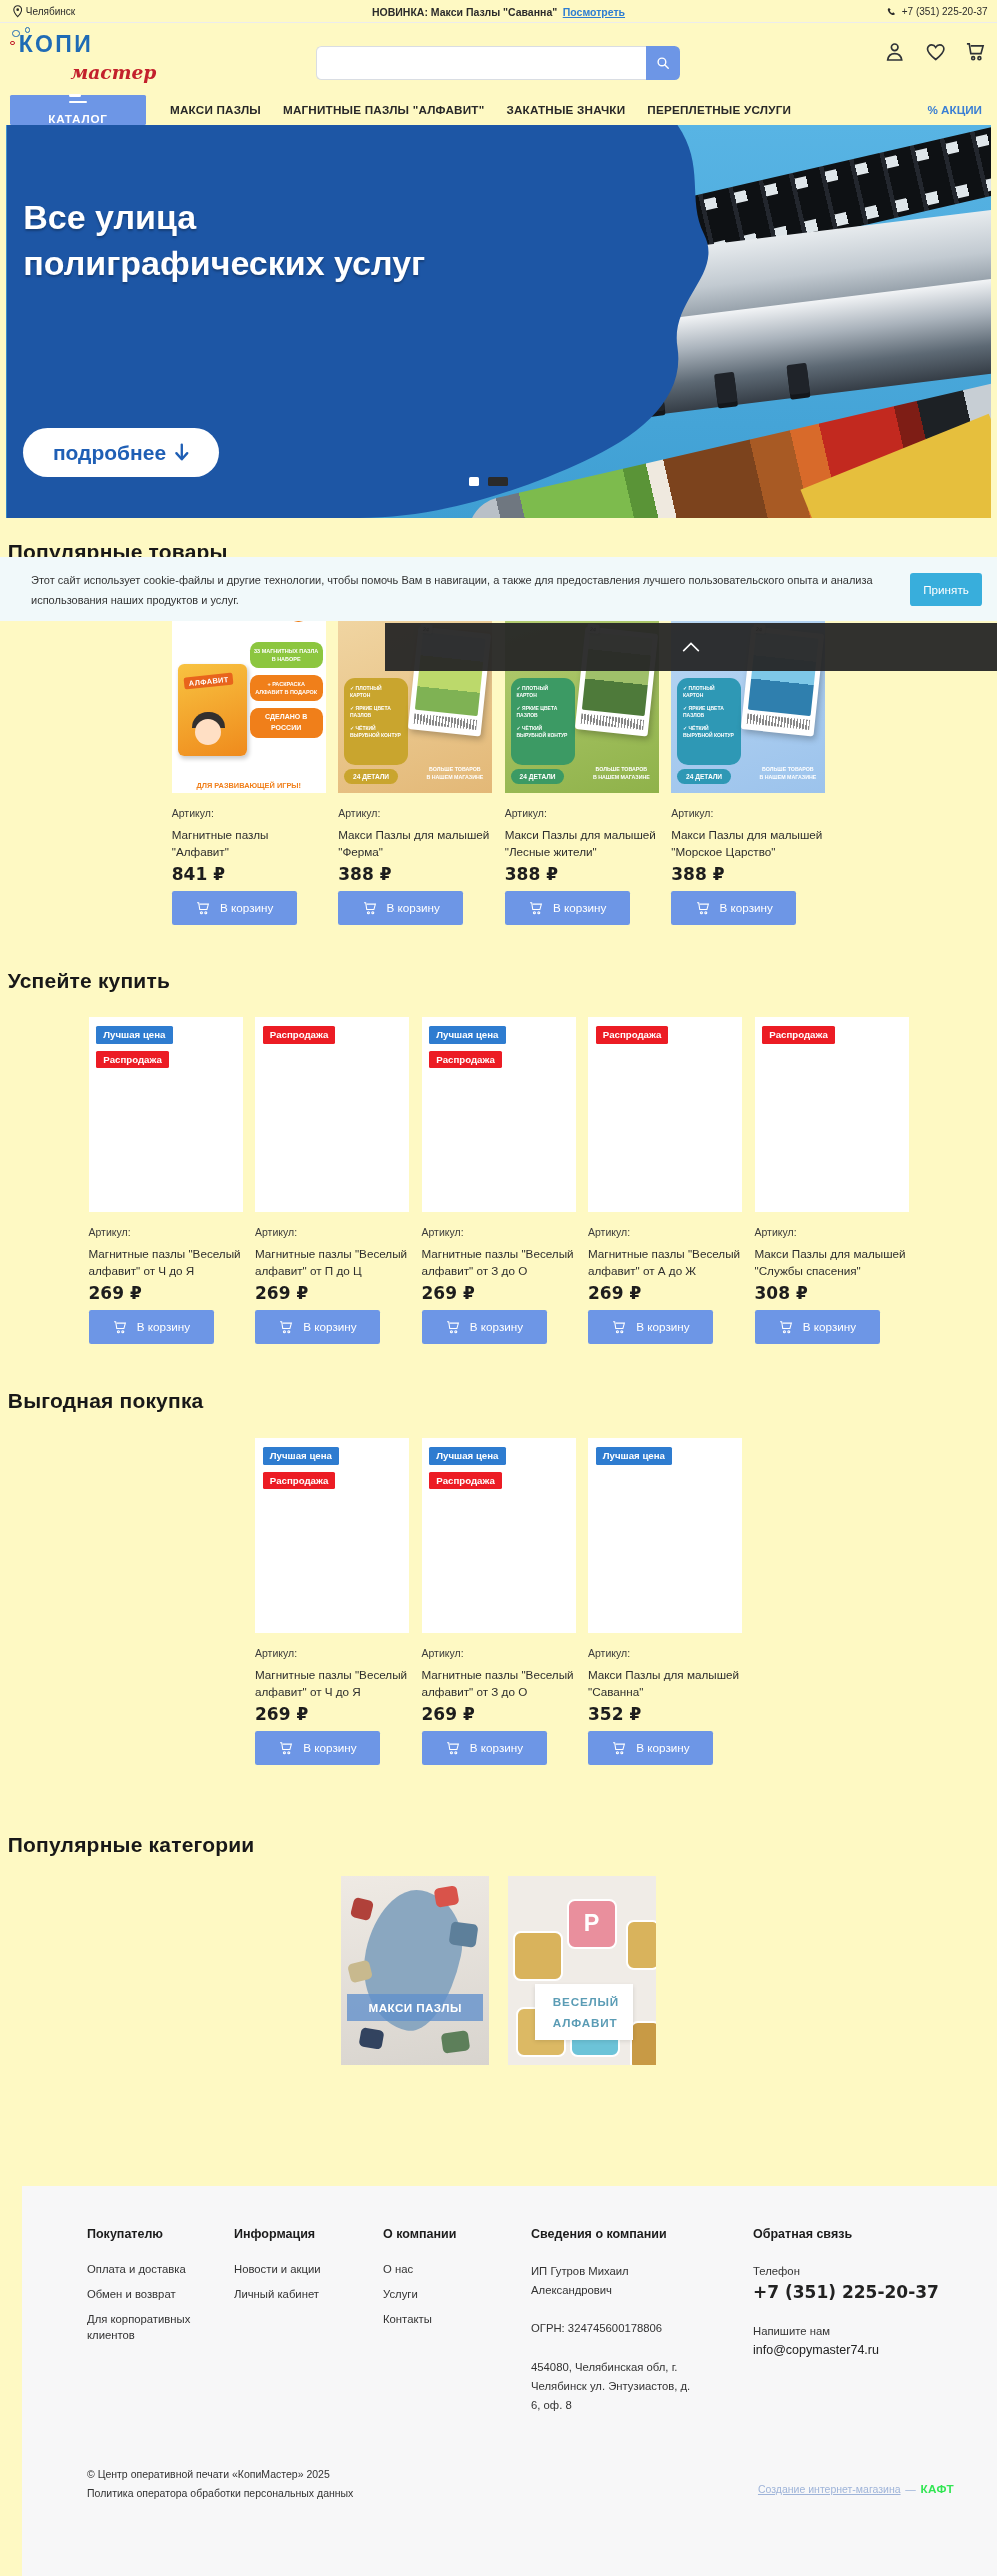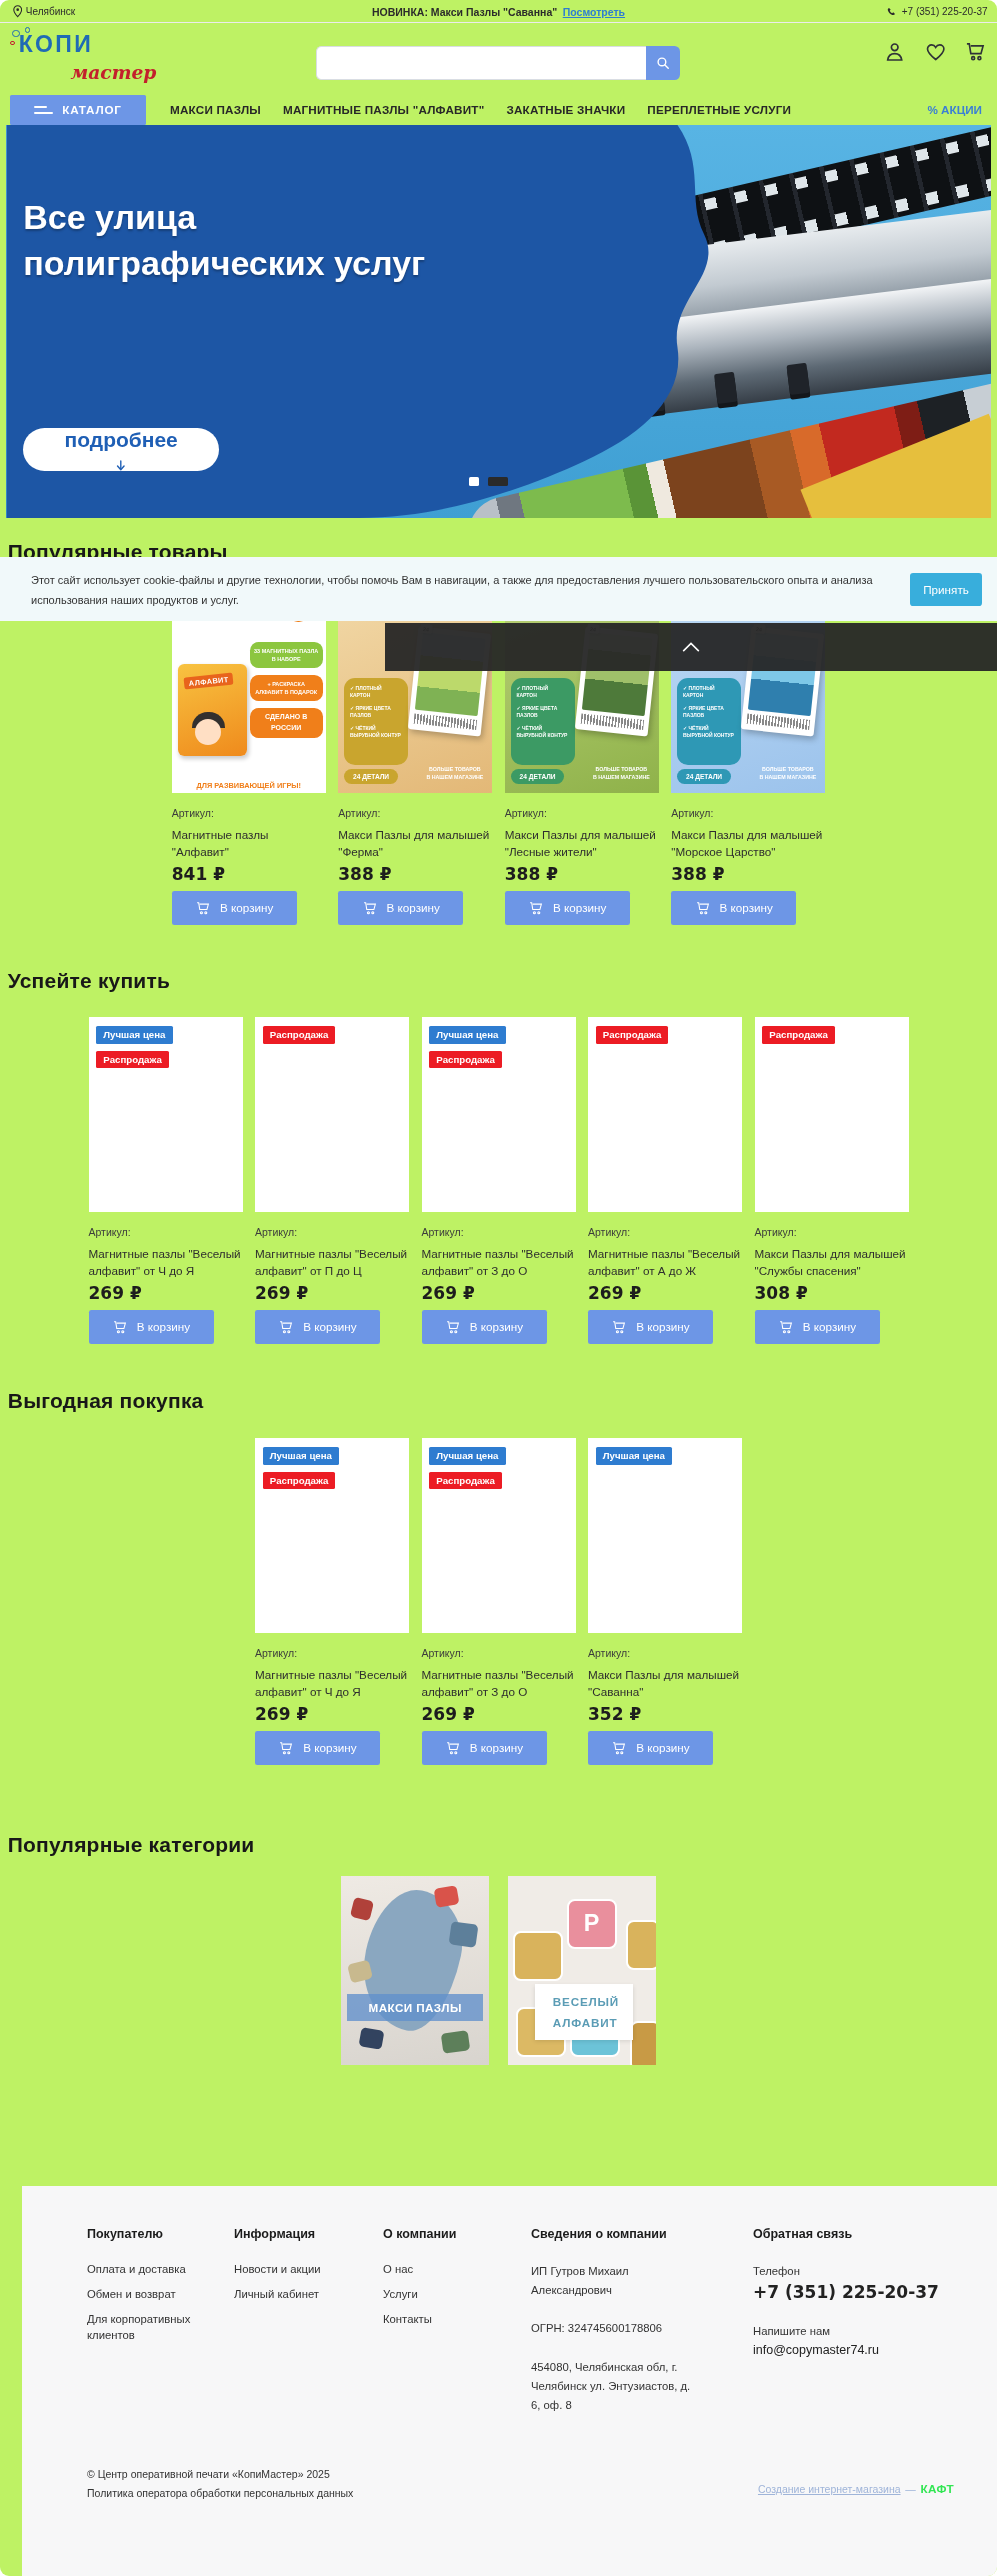--- a/index.html
+++ b/index.html
@@ -1,17 +1,17 @@
 <!DOCTYPE html>
 <html lang="ru" style="font-size:12.5px"><head>
 <meta charset="utf-8">
 <style>
   * { box-sizing: border-box; margin: 0; padding: 0; }
   body { margin: 0; background: #fff; font-family: "Liberation Sans", sans-serif; color: #222; }
-  #page { position: relative; width: 997px; height: 2576px; margin: 0 auto; background: #bef264; overflow: hidden; border-radius: 9px; }
+  #page { position: relative; width: 997px; height: 2576px; margin: 0 auto; background: #fef9c3; overflow: hidden; }
 
   
   .topbar { position: absolute; top: 0; left: 0; width: 100%; height: 23.4px; border-bottom: 0.8px solid #ececec; }
   .topbar-city { position: absolute; left: 12.5px; top: 0; height: 23.4px; display: flex; align-items: center; gap: 3.9px; font-size: 10px; color: #2b2b2b; }
   .topbar-promo { position: absolute; left: 0; width: 100%; top: 0; height: 23.4px; display: flex; align-items: center; justify-content: center; gap: 5.5px; font-size: 10.5px; }
   .topbar-promo .promo-text { font-weight: bold; color: #2b2b2b; }
   .topbar-promo a { color: #2d7dd2; text-decoration: underline; font-weight: bold; cursor: pointer; }
   .topbar-phone { position: absolute; right: 9.4px; top: 0; height: 23.4px; display: flex; align-items: center; gap: 4.7px; font-size: 10px; color: #2b2b2b; }
 
   
@@ -24,21 +24,21 @@
   .logo-top { position: absolute; left: 9.4px; top: 3.1px; font-size: 23px; font-weight: 800; letter-spacing: 2.3px; color: #1f6bb5; }
   .logo-bottom { position: absolute; left: 61px; top: 33px; font-family: "DejaVu Serif", serif; font-style: italic; font-size: 18.7px; font-weight: bold; color: #c3202c; }
   .search-wrap { position: absolute; left: 316px; top: 22.6px; width: 364px; height: 34px; display: flex; }
   .search-input { flex: 1; height: 34px; border: 0.8px solid #d9dde3; border-right: none; border-radius: 5.5px 0 0 5.5px; padding: 0 11px; font-size: 11px; outline: none; }
   .search-btn { width: 34px; height: 34px; border: none; background: #6d96e6; border-radius: 0 5.5px 5.5px 0; display: flex; align-items: center; justify-content: center; cursor: pointer; }
   .hicons { position: absolute; right: 9.4px; top: 17px; display: flex; gap: 17px; }
   .hicon { width: 23.4px; height: 23.4px; cursor: pointer; }
 
   
   .navbar { position: absolute; top: 94px; left: 0; width: 100%; height: 31px; }
-  .catalog-btn { position: absolute; left: 10px; top: 0.8px; width: 136px; height: 30px; background: #6d96e6; border: none; border-radius: 1.6px; color: #fff; font-weight: bold; font-size: 11.7px; letter-spacing: 0.8px; display: flex; align-items: center; justify-content: center; gap: 9.4px; cursor: pointer; font-family: "Liberation Sans", sans-serif; }
+  .catalog-btn { position: absolute; left: 10px; top: 0.8px; width: 136px; height: 30px; background: #6d96e6; border: none; border-radius: 1.6px; color: #fff; font-weight: bold; font-size: 11.7px; letter-spacing: 0.8px; display: flex; align-items: center; justify-content: center; gap: 9.4px; cursor: pointer; font-family: "Liberation Sans", sans-serif; flex-direction: column; }
   .burger { display: flex; flex-direction: column; gap: 3.9px; align-items: flex-start; }
   .burger span { display: block; height: 2.3px; border-radius: 1.6px; background: #fff; }
   .burger span:nth-child(1) { width: 12.5px; }
   .burger span:nth-child(2) { width: 18.7px; }
   .nav-links { position: absolute; left: 170px; top: 0; height: 31px; display: flex; align-items: center; gap: 22px; }
   .nav-link { font-size: 11.7px; font-weight: bold; color: #282828; letter-spacing: 0.2px; cursor: pointer; white-space: nowrap; }
   .nav-sale { position: absolute; right: 15px; top: 0; height: 31px; display: flex; align-items: center; font-size: 11.7px; font-weight: bold; color: #3b7fd4; cursor: pointer; }
 
   
   .hero { position: absolute; top: 125px; left: 6.2px; width: 985px; height: 393px; overflow: hidden; background: linear-gradient(180deg, #58b4e4, #3f9fd3); }
@@ -51,21 +51,21 @@
   .heads { position: absolute; right: 15.6px; top: 217px; width: 483px; display: flex; gap: 53px; transform: rotate(-7deg); transform-origin: right top; }
   .heads span { display: block; width: 20px; height: 30px; background: #1f2329; border-radius: 2.3px; box-shadow: 0 4.7px 0 #14171b; }
   .roll { position: absolute; right: -47px; top: 248px; width: 592px; height: 210px; border-radius: 37px; transform: rotate(-13deg); transform-origin: right top;
     background: linear-gradient(90deg, #b9c0c7 0 6%, #6f7780 6% 10%, #7dbb4d 10% 28%, #5a9437 28% 32%, #efe9df 32% 35%, #7c431d 35% 50%, #a85a24 50% 57%, #d86a2a 57% 62%, #c2291f 62% 75%, #7e1d15 75% 79%, #1d2125 79% 87%, #c7ced4 87% 100%); }
   .wedge { position: absolute; right: -23.4px; bottom: -31px; width: 203px; height: 101px; background: #e6bf3d; transform: rotate(-22deg); }
   .hero-blob { position: absolute; left: 0; top: 0; z-index: 2; }
   .hero-content { position: absolute; left: 0; top: 0; width: 100%; height: 100%; z-index: 3; }
   .hero-title { position: absolute; left: 17px; top: 69px; font-size: 34px; line-height: 46px; font-weight: 800; color: #fff; text-shadow: 0 1.6px 2.3px rgba(0,0,0,.28); }
   .hero-addr { position: absolute; left: 17px; top: 181px; display: flex; gap: 13.2px; align-items: flex-start; }
   .hero-addr-text { font-size: 19.5px; line-height: 26px; font-weight: 800; color: #fff; text-shadow: 0 1.6px 2.3px rgba(0,0,0,.28); }
-  .hero-btn { position: absolute; left: 17px; top: 303px; width: 196px; height: 43px; border: none; border-radius: 31px; background: #fff; color: #1f5fb5; font-size: 21px; font-weight: bold; display: flex; align-items: center; justify-content: center; gap: 7.8px; cursor: pointer; font-family: "Liberation Sans", sans-serif; flex-direction: column; }
+  .hero-btn { position: absolute; left: 17px; top: 303px; width: 196px; height: 49px; border: none; border-radius: 31px; background: #fff; color: #1f5fb5; font-size: 21px; font-weight: bold; display: flex; align-items: center; justify-content: center; gap: 7.8px; cursor: pointer; font-family: "Liberation Sans", sans-serif; }
   .hero-dots { position: absolute; left: 463px; top: 352px; display: flex; gap: 9.4px; align-items: center; }
   .dot-inactive { width: 9.4px; height: 9.4px; background: #fff; border-radius: 1.6px; cursor: pointer; }
   .dot-active { width: 20px; height: 9.4px; background: #2a2a2a; border-radius: 1.6px; cursor: pointer; }
 
   
   .sec-title { position: absolute; left: 7.8px; font-size: 21px; font-weight: 800; color: #181818; letter-spacing: 0.2px; }
 
   
   .cards-row { position: absolute; left: 0; width: 100%; display: flex; justify-content: center; gap: 12.5px; }
   .pcard { width: 154px; }

